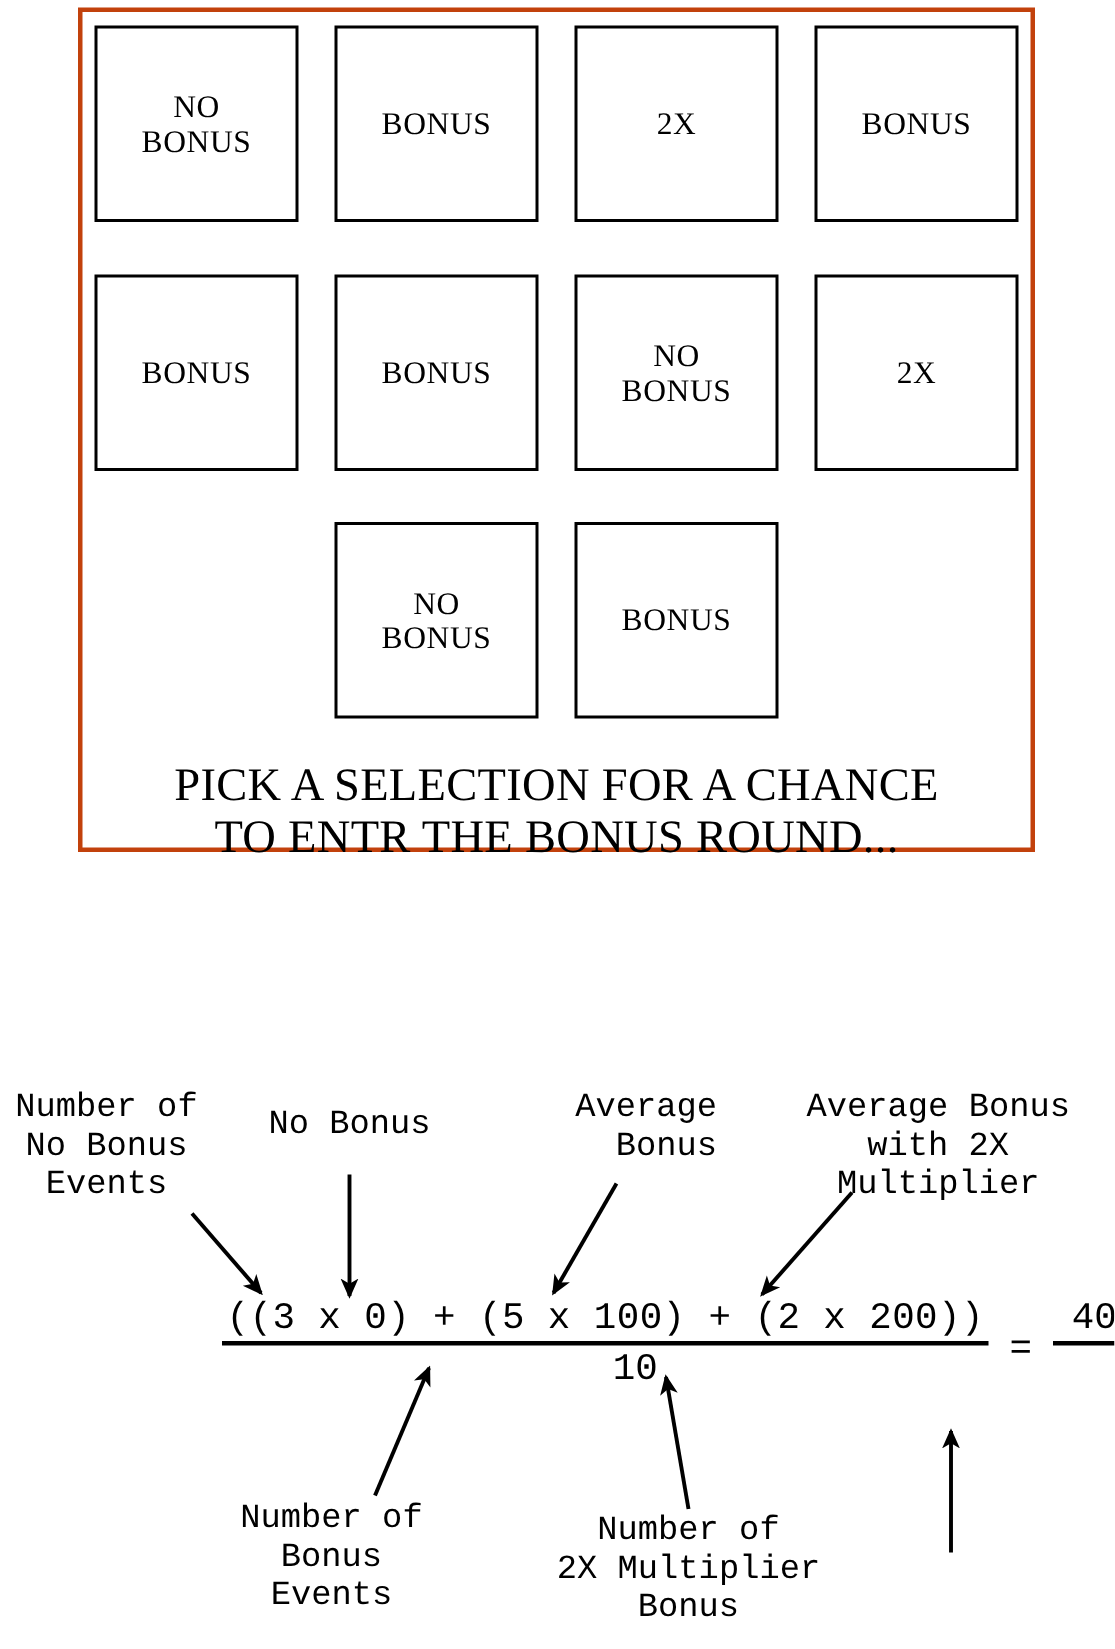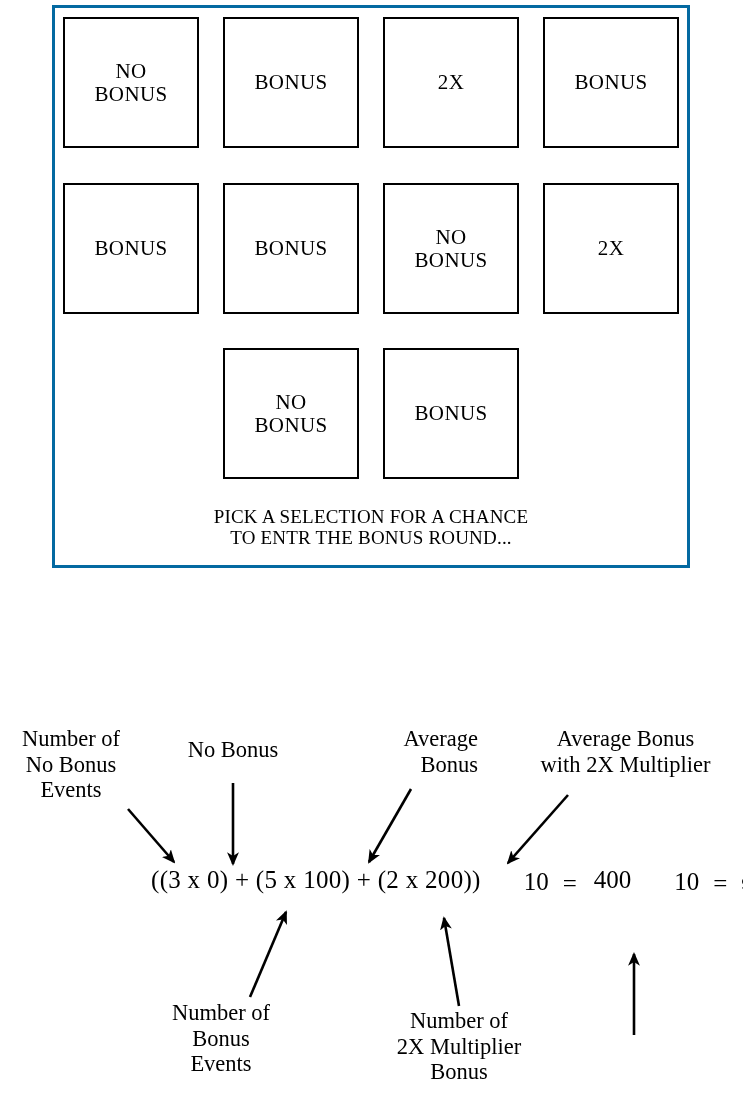--- a/index.html
+++ b/index.html
@@ -20,21 +20,21 @@
     background: #ffffff;
   }
 
   
   #game-panel {
     position: absolute;
     left: 52px;
     top: 5px;
     width: 638px;
     height: 563px;
-    border: 3px solid #0369a1;
+    border: 3px solid #c2410c;
     box-sizing: border-box;
     background: #ffffff;
   }
   .tile {
     position: absolute;
     width: 136px;
     height: 131px;
     border: 2px solid #000000;
     box-sizing: border-box;
     background: #ffffff;
@@ -50,34 +50,35 @@
   .tile-label {
     display: block;
   }
 
   #game-caption {
     position: absolute;
     left: 0;
     right: 0;
     top: 498px;
     text-align: center;
-    font-size: 19px;
+    font-size: 31px;
     line-height: 1.12;
     letter-spacing: 0.2px;
     white-space: pre-line;
   }
 
   
   #formula-area {
     position: absolute;
     left: 0;
     top: 0;
     width: 743px;
     height: 1099px;
     pointer-events: none;
+    font-family: Liberation Mono, monospace;
   }
   #formula-area > * { pointer-events: auto; }
 
   .callout {
     position: absolute;
     font-size: 22.5px;
     line-height: 1.14;
     white-space: pre-line;
   }
   .callout.center { text-align: center; }
@@ -95,21 +96,21 @@
     position: absolute;
     left: 148px;
     top: 866px;
     display: flex;
     align-items: center;
     font-size: 25px;
     white-space: nowrap;
   }
   .frac {
     display: inline-flex;
-    flex-direction: row;
+    flex-direction: column;
     align-items: center;
     justify-content: flex-start;
   }
   .frac .num {
     padding: 0 3px 2px 3px;
     line-height: 1.05;
   }
   .frac .bar {
     width: 100%;
     height: 3px;

